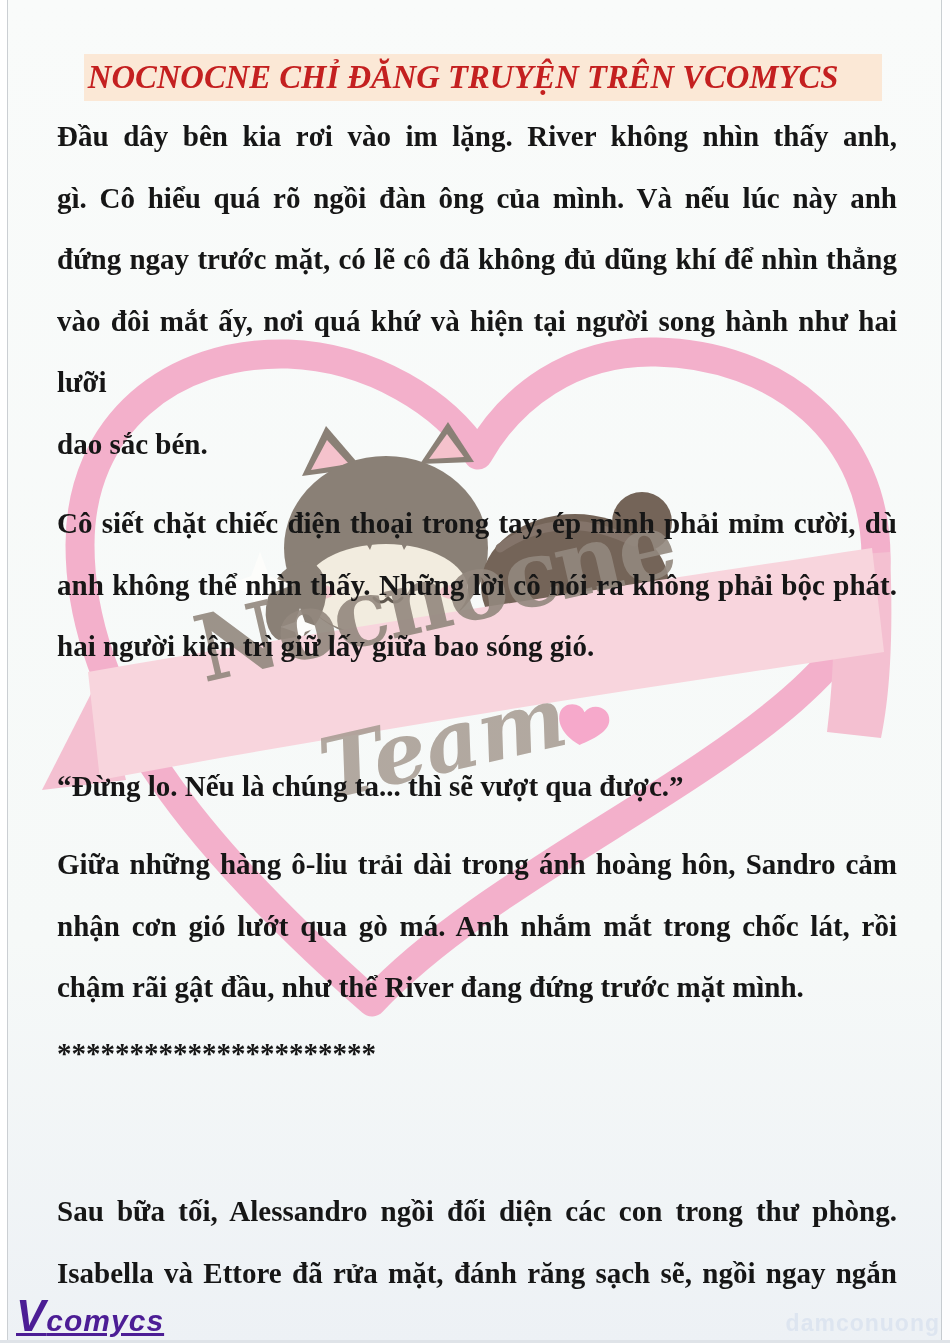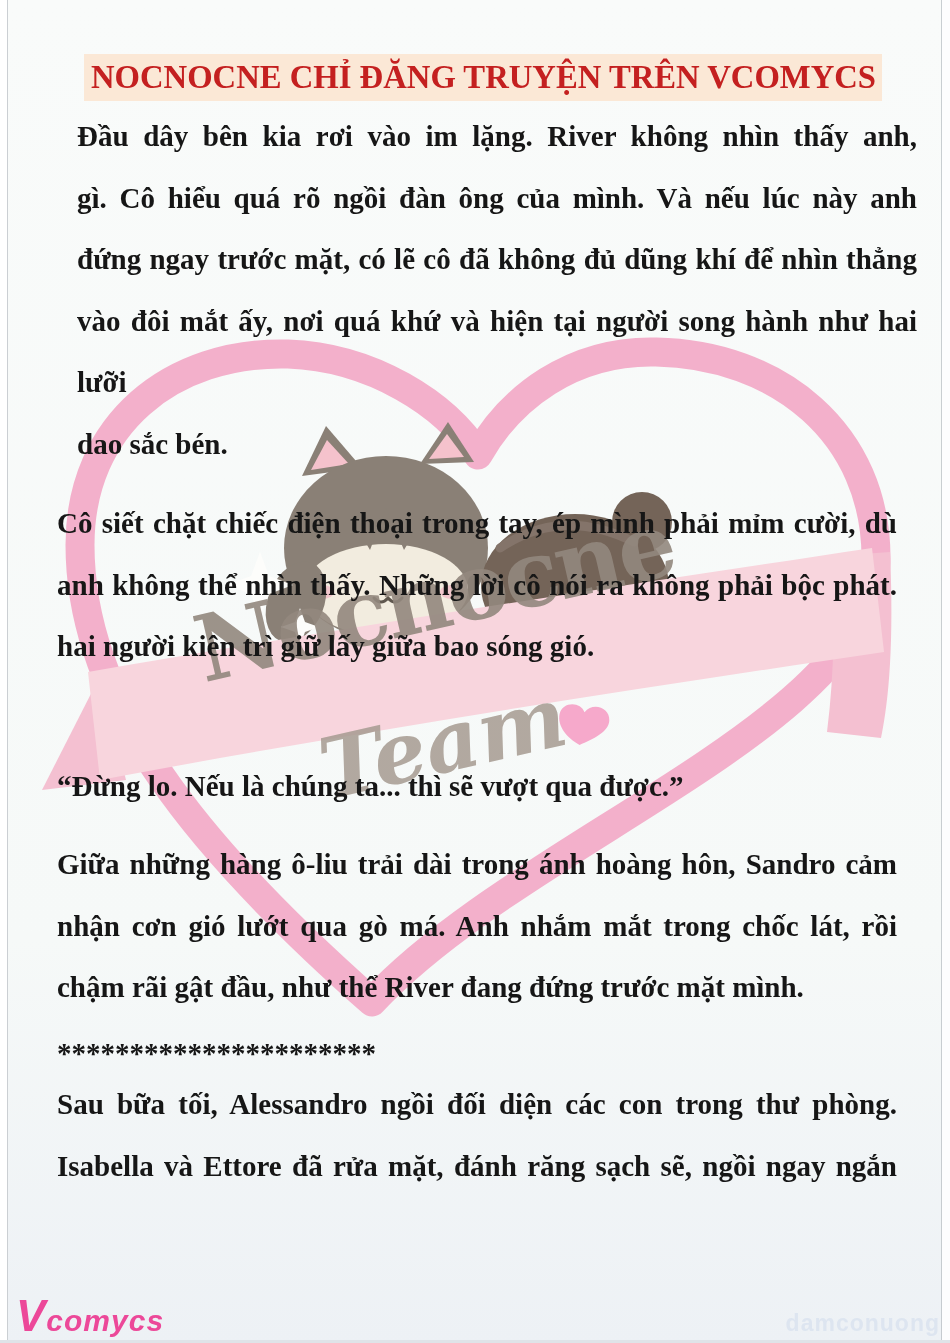--- a/index.html
+++ b/index.html
@@ -30,42 +30,42 @@
     position:absolute;left:332px;top:722px;z-index:2;
     font-family:"DejaVu Serif",serif;font-style:italic;font-weight:bold;
     font-size:84px;line-height:95px;
     color:#a69b91;opacity:.85;white-space:nowrap;
     transform:rotate(-13deg);transform-origin:0 100%;
   }
 
   
   .header-banner{
     position:absolute;left:84px;top:54px;width:798px;height:47px;z-index:3;
-    background:#fbe8d6;display:flex;align-items:center;justify-content:center;
+    background:#fbe8d6;display:flex;align-items:center;justify-content:flex-start;font-style:italic;
   }
   .header-text{
     font-weight:bold;font-size:33px;color:#c42020;white-space:nowrap;
     letter-spacing:0px;transform:scaleX(0.99);
   }
 
   
   .para{position:absolute;left:57px;width:840px;z-index:3;}
-  .p1{top:106px;margin-left:20px;} .p2{top:493px;} .p3{top:756px;}
-  .p4{top:834px;} .p5{top:1023px;} .p6{top:1074px;}
+  .p1{top:106px;} .p2{top:493px;} .p3{top:756px;}
+  .p4{top:834px;} .p5{top:1023px;} .p6{top:1181px;}
   .line{
     font-weight:bold;font-size:29px;line-height:61.5px;color:#161616;
     text-align:justify;text-align-last:justify;
   }
   .line.end{text-align-last:left;white-space:nowrap;}
 
   
   .vcomycs-logo{
     position:absolute;left:16px;top:1291px;z-index:3;
     font-family:"Liberation Sans",sans-serif;font-style:italic;font-weight:bold;
-    font-size:30px;color:#ec4899;letter-spacing:1px;
+    font-size:30px;color:#4c1d95;letter-spacing:1px;text-decoration:underline;
   }
   .vcomycs-logo::first-letter{font-size:44px;}
   .damconuong-mark{
     position:absolute;right:10px;top:1310px;z-index:3;
     font-family:"Liberation Sans",sans-serif;font-weight:bold;
     font-size:23px;color:#dde5f0;letter-spacing:1px;
   }
 </style>
 </head>
 <body>

